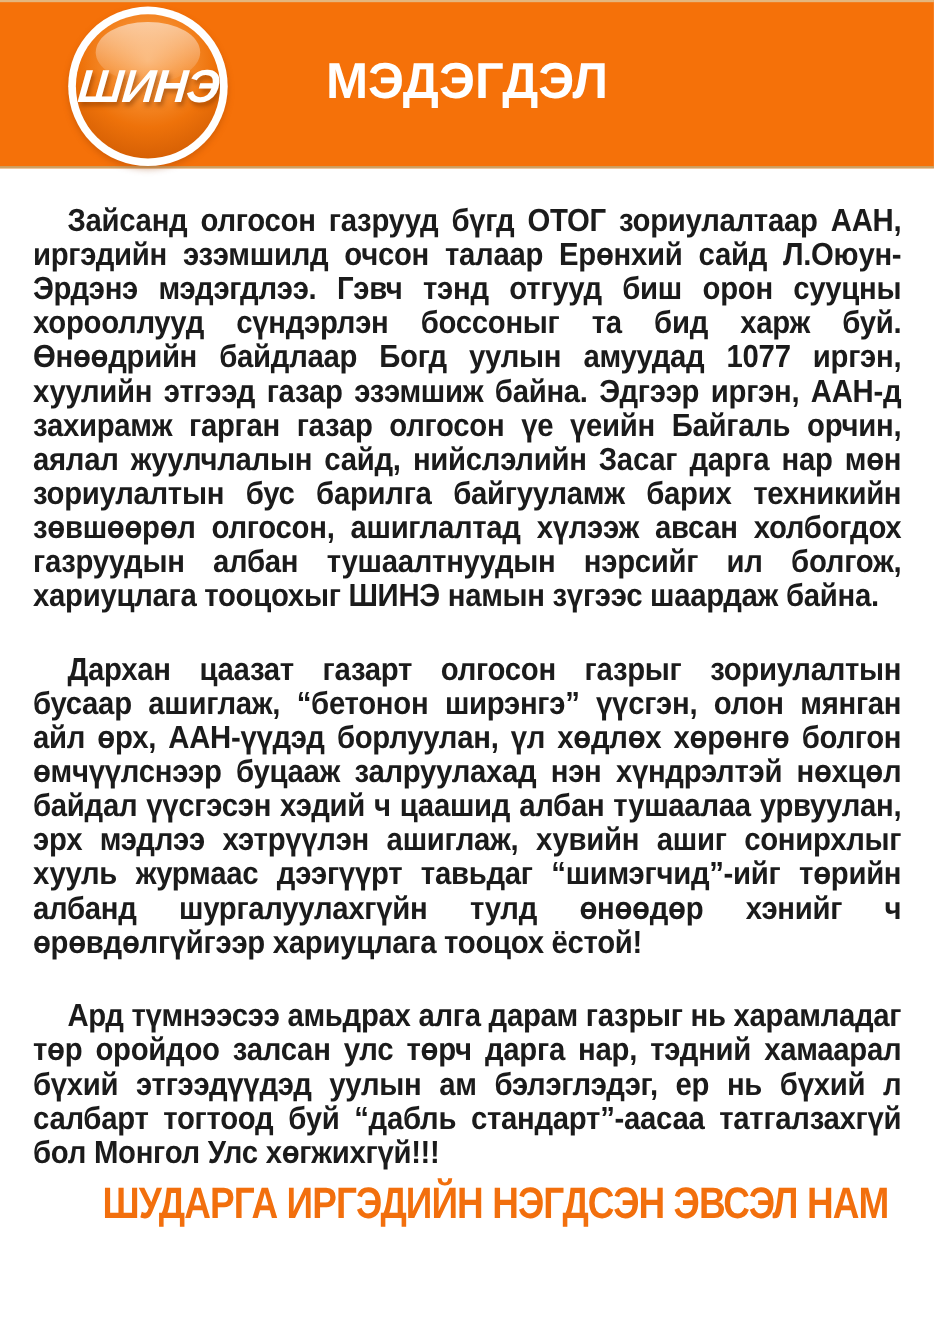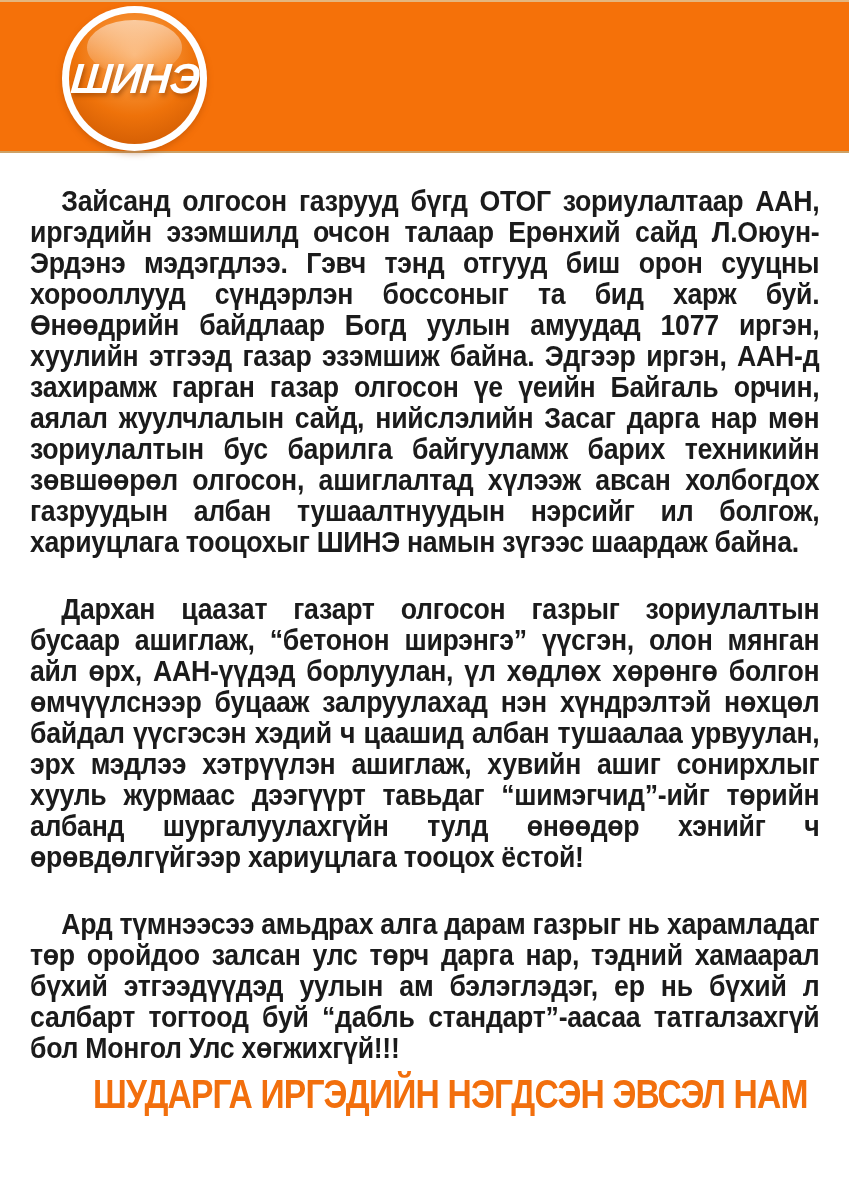--- a/index.html
+++ b/index.html
@@ -108,20 +108,21 @@
 
 <div class="page">
 
   <div class="header">
     <div class="logo-ring">
       <div class="logo-sphere">
         <div class="logo-gloss"></div>
         <span class="logo-text">ШИНЭ</span>
       </div>
     </div>
+    <h1 class="page-title">МЭДЭГДЭЛ</h1>
   </div>
 
   <div class="body-text">
     <p>Зайсанд олгосон газрууд бүгд ОТОГ зориулалтаар ААН, иргэдийн эзэмшилд очсон талаар Ерөнхий сайд Л.Оюун-Эрдэнэ мэдэгдлээ. Гэвч тэнд отгууд биш орон сууцны хорооллууд сүндэрлэн боссоныг та бид харж буй. Өнөөдрийн байдлаар Богд уулын амуудад 1077 иргэн, хуулийн этгээд газар эзэмшиж байна. Эдгээр иргэн, ААН-д захирамж гарган газар олгосон үе үеийн Байгаль орчин, аялал жуулчлалын сайд, нийслэлийн Засаг дарга нар мөн зориулалтын бус барилга байгууламж барих техникийн зөвшөөрөл олгосон, ашиглалтад хүлээж авсан холбогдох газруудын албан тушаалтнуудын нэрсийг ил болгож, хариуцлага тооцохыг ШИНЭ намын зүгээс шаардаж байна.</p>
     <p>Дархан цаазат газарт олгосон газрыг зориулалтын бусаар ашиглаж, “бетонон ширэнгэ” үүсгэн, олон мянган айл өрх, ААН-үүдэд борлуулан, үл хөдлөх хөрөнгө болгон өмчүүлснээр буцааж залруулахад нэн хүндрэлтэй нөхцөл байдал үүсгэсэн хэдий ч цаашид албан тушаалаа урвуулан, эрх мэдлээ хэтрүүлэн ашиглаж, хувийн ашиг сонирхлыг хууль журмаас дээгүүрт тавьдаг “шимэгчид”-ийг төрийн албанд шургалуулахгүйн тулд өнөөдөр хэнийг ч өрөвдөлгүйгээр хариуцлага тооцох ёстой!</p>
     <p>Ард түмнээсээ амьдрах алга дарам газрыг нь харамладаг төр оройдоо залсан улс төрч дарга нар, тэдний хамаарал бүхий этгээдүүдэд уулын ам бэлэглэдэг, ер нь бүхий л салбарт тогтоод буй “дабль стандарт”-аасаа татгалзахгүй бол Монгол Улс хөгжихгүй!!!</p>
   </div>
 
   <p class="footer-line">ШУДАРГА ИРГЭДИЙН НЭГДСЭН ЭВСЭЛ НАМ</p>
 

